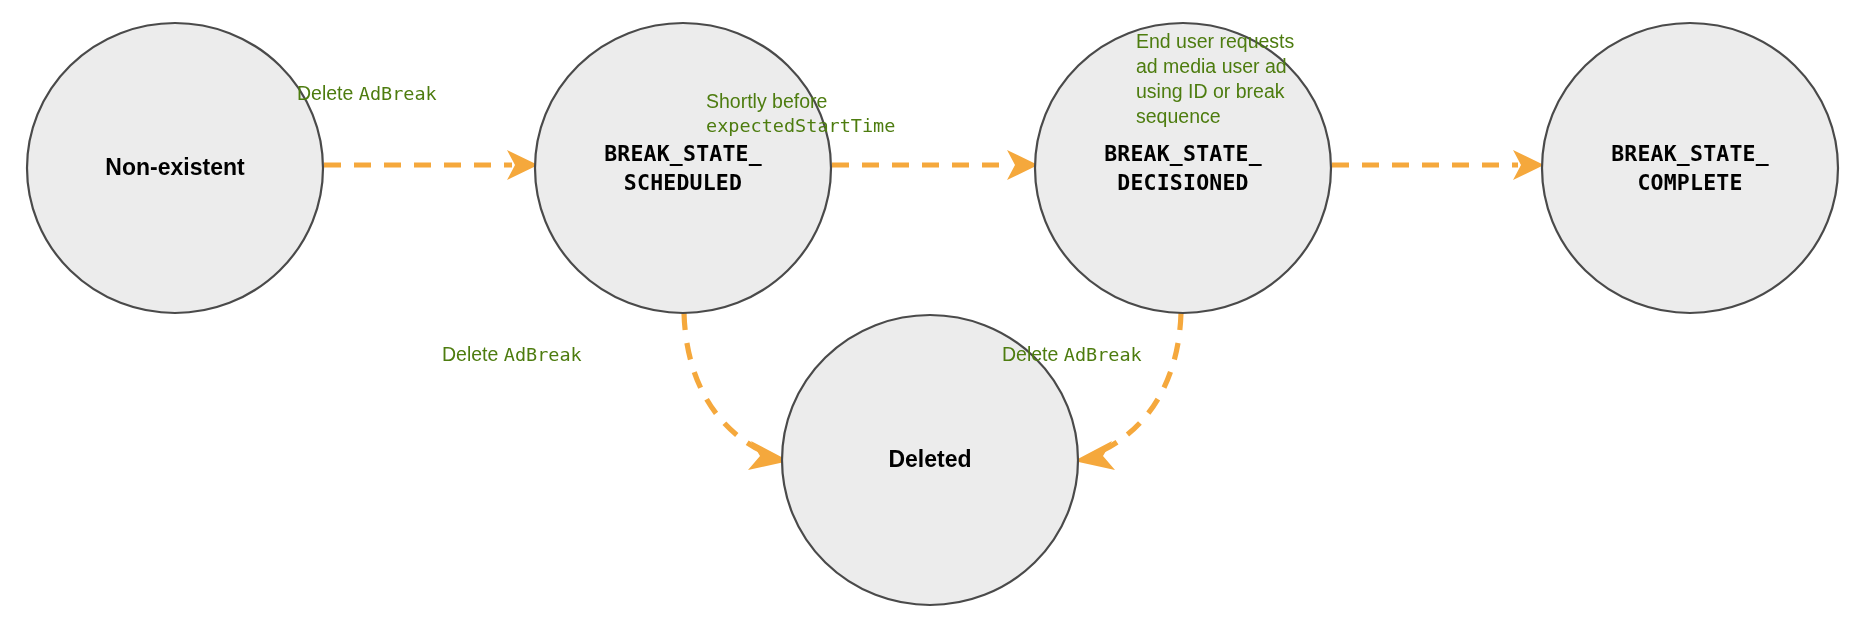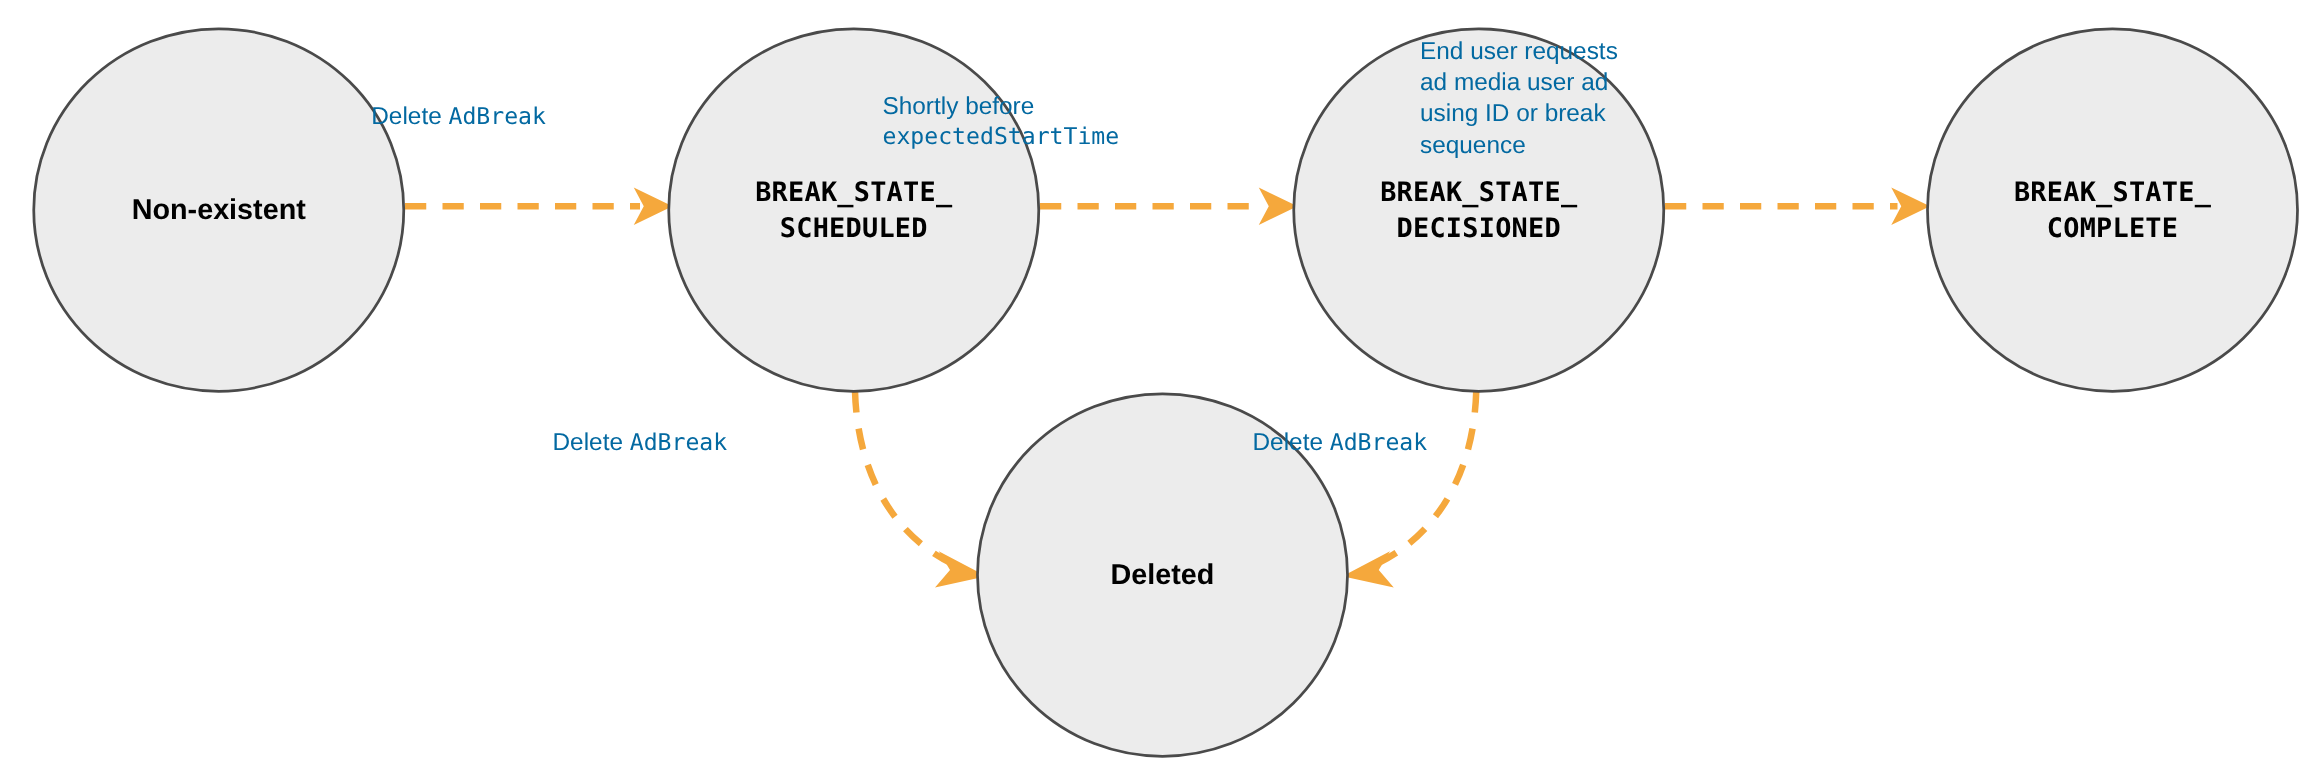--- a/index.html
+++ b/index.html
@@ -52,30 +52,30 @@
     stroke-dasharray: 17 13;
   }
   .arrow-head {
     fill: #f5a83c;
     stroke: none;
   }
   .edge-label-box {
     position: absolute;
     line-height: 1.28;
     white-space: pre;
-    color: #0369a1;
+    color: #4d7c0f;
     font-family: "Liberation Sans", sans-serif;
     font-size: 19.5px;
   }
   .edge-label-box .mono-run {
     font-family: "DejaVu Sans Mono", monospace;
     font-size: 18.5px;
   }
   .lbl-create    { left: 297px;  top: 81px; }
-  .lbl-shortly   { left: 706px;  top: 73px; }
+  .lbl-shortly   { left: 706px;  top: 89px; }
   .lbl-enduser   { left: 1136px; top: 29px; }
   .lbl-del-left  { left: 442px;  top: 342px; }
   .lbl-del-right { left: 1002px; top: 342px; }
 </style>
 </head>
 <body>
 
 <div id="canvas">
 
   <svg id="diagram-svg" viewBox="0 0 1858 617" xmlns="http://www.w3.org/2000/svg">

